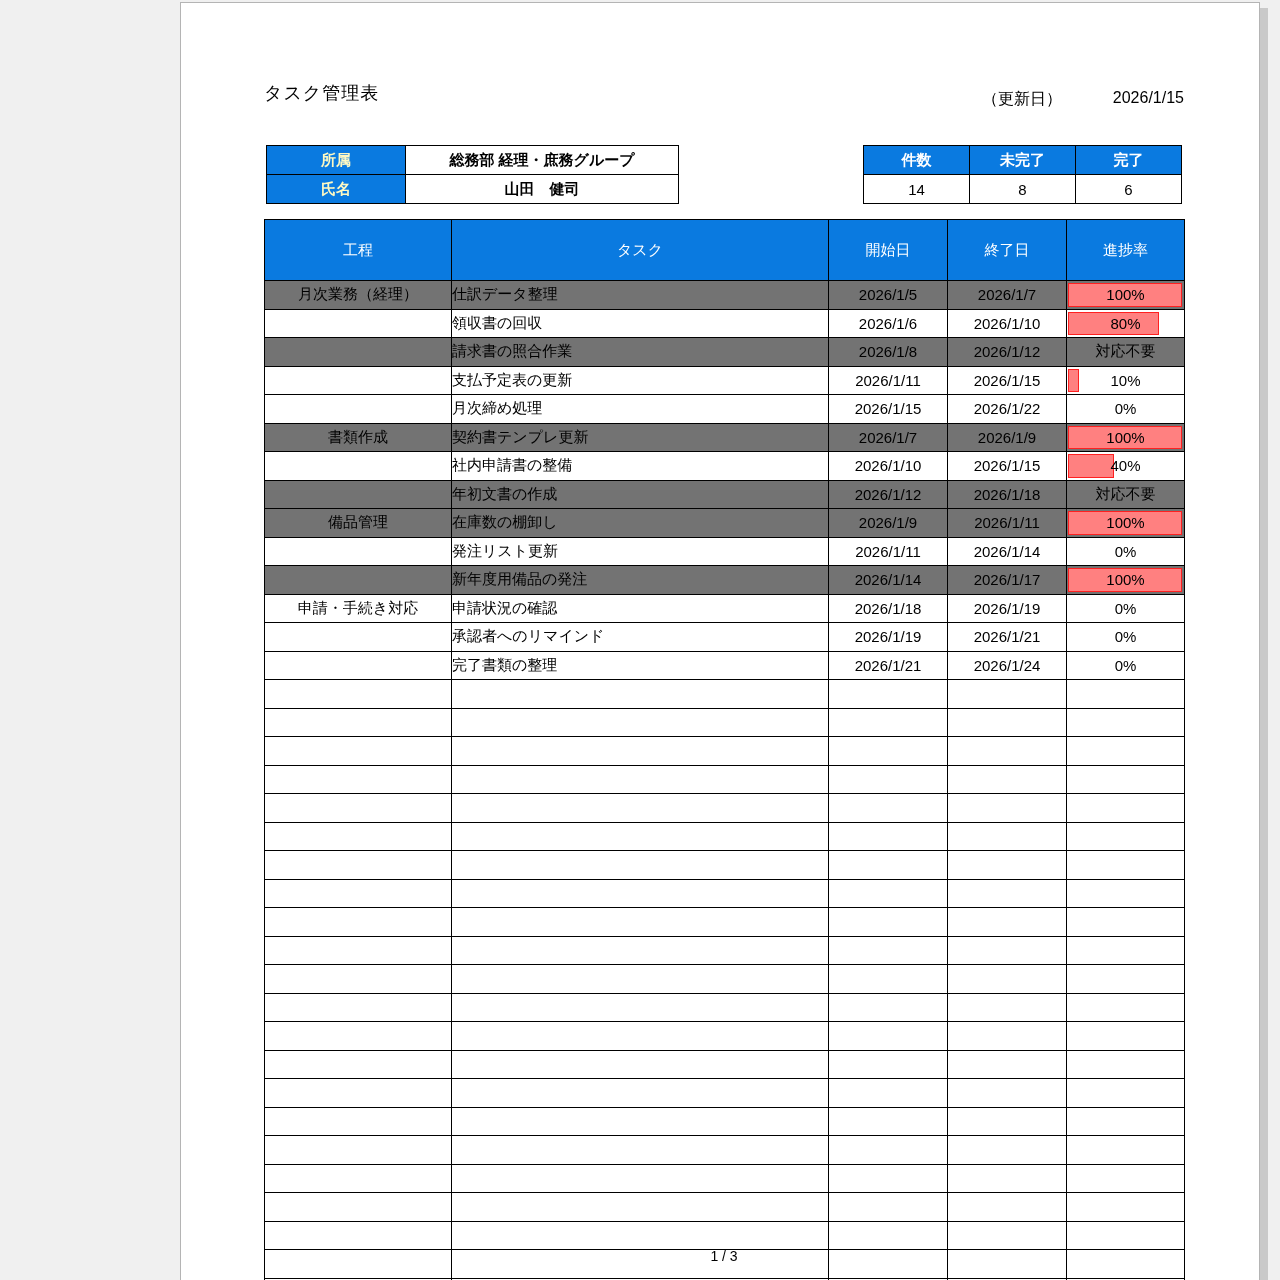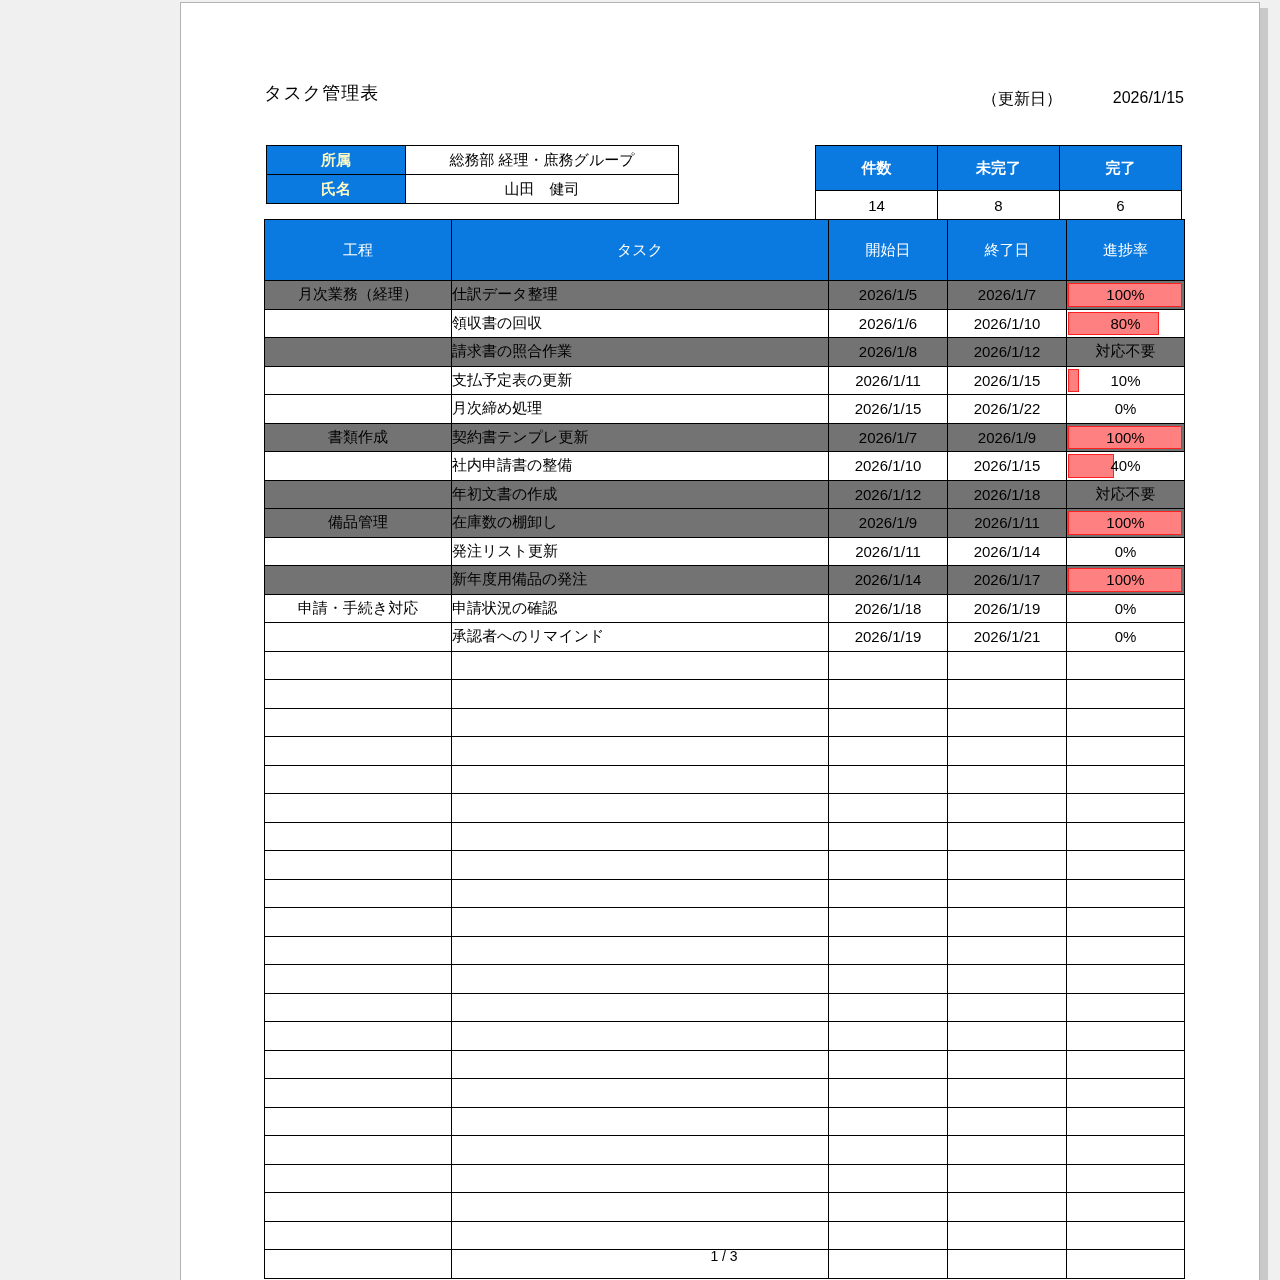--- a/index.html
+++ b/index.html
@@ -87,37 +87,38 @@
   td.lbl {
     width: 138px;
     background: #0a7ae0;
     color: #fef9c3;
     font-weight: bold;
   }
   td.val {
     width: 272px;
     background: #fff;
     color: #000;
+    font-weight: bold;
   }
   table.info-right {
     position: absolute;
     right: 2px;
     top: 0;
     border-collapse: collapse;
     table-layout: fixed;
   }
   table.info-right th {
     border: 1.5px solid #000;
     width: 105px;
     height: 28px;
     background: #0a7ae0;
     color: #fff;
     font-size: 15px;
     font-weight: bold;
-    padding: 8px;
+    padding: 0;
   }
   table.info-right td {
     border: 1.5px solid #000;
     height: 28px;
     background: #fff;
     color: #000;
     font-size: 15px;
     text-align: center;
     padding: 0;
   }
@@ -333,20 +334,27 @@
             <td class="prog"><span class="prog-text">0%</span></td>
           </tr>
           <tr class="plain">
             <td class="proc"></td>
             <td class="task">承認者へのリマインド</td>
             <td class="date">2026/1/19</td>
             <td class="date">2026/1/21</td>
             <td class="prog"><span class="prog-text">0%</span></td>
           </tr>
           <tr class="plain">
+            <td class="proc"></td>
+            <td class="task">完了書類の整理</td>
+            <td class="date">2026/1/21</td>
+            <td class="date">2026/1/24</td>
+            <td class="prog"><span class="prog-text">0%</span></td>
+          </tr>
+          <tr class="plain">
             <td>&nbsp;</td>
             <td>&nbsp;</td>
             <td>&nbsp;</td>
             <td>&nbsp;</td>
             <td>&nbsp;</td>
           </tr>
           <tr class="plain">
             <td>&nbsp;</td>
             <td>&nbsp;</td>
             <td>&nbsp;</td>

